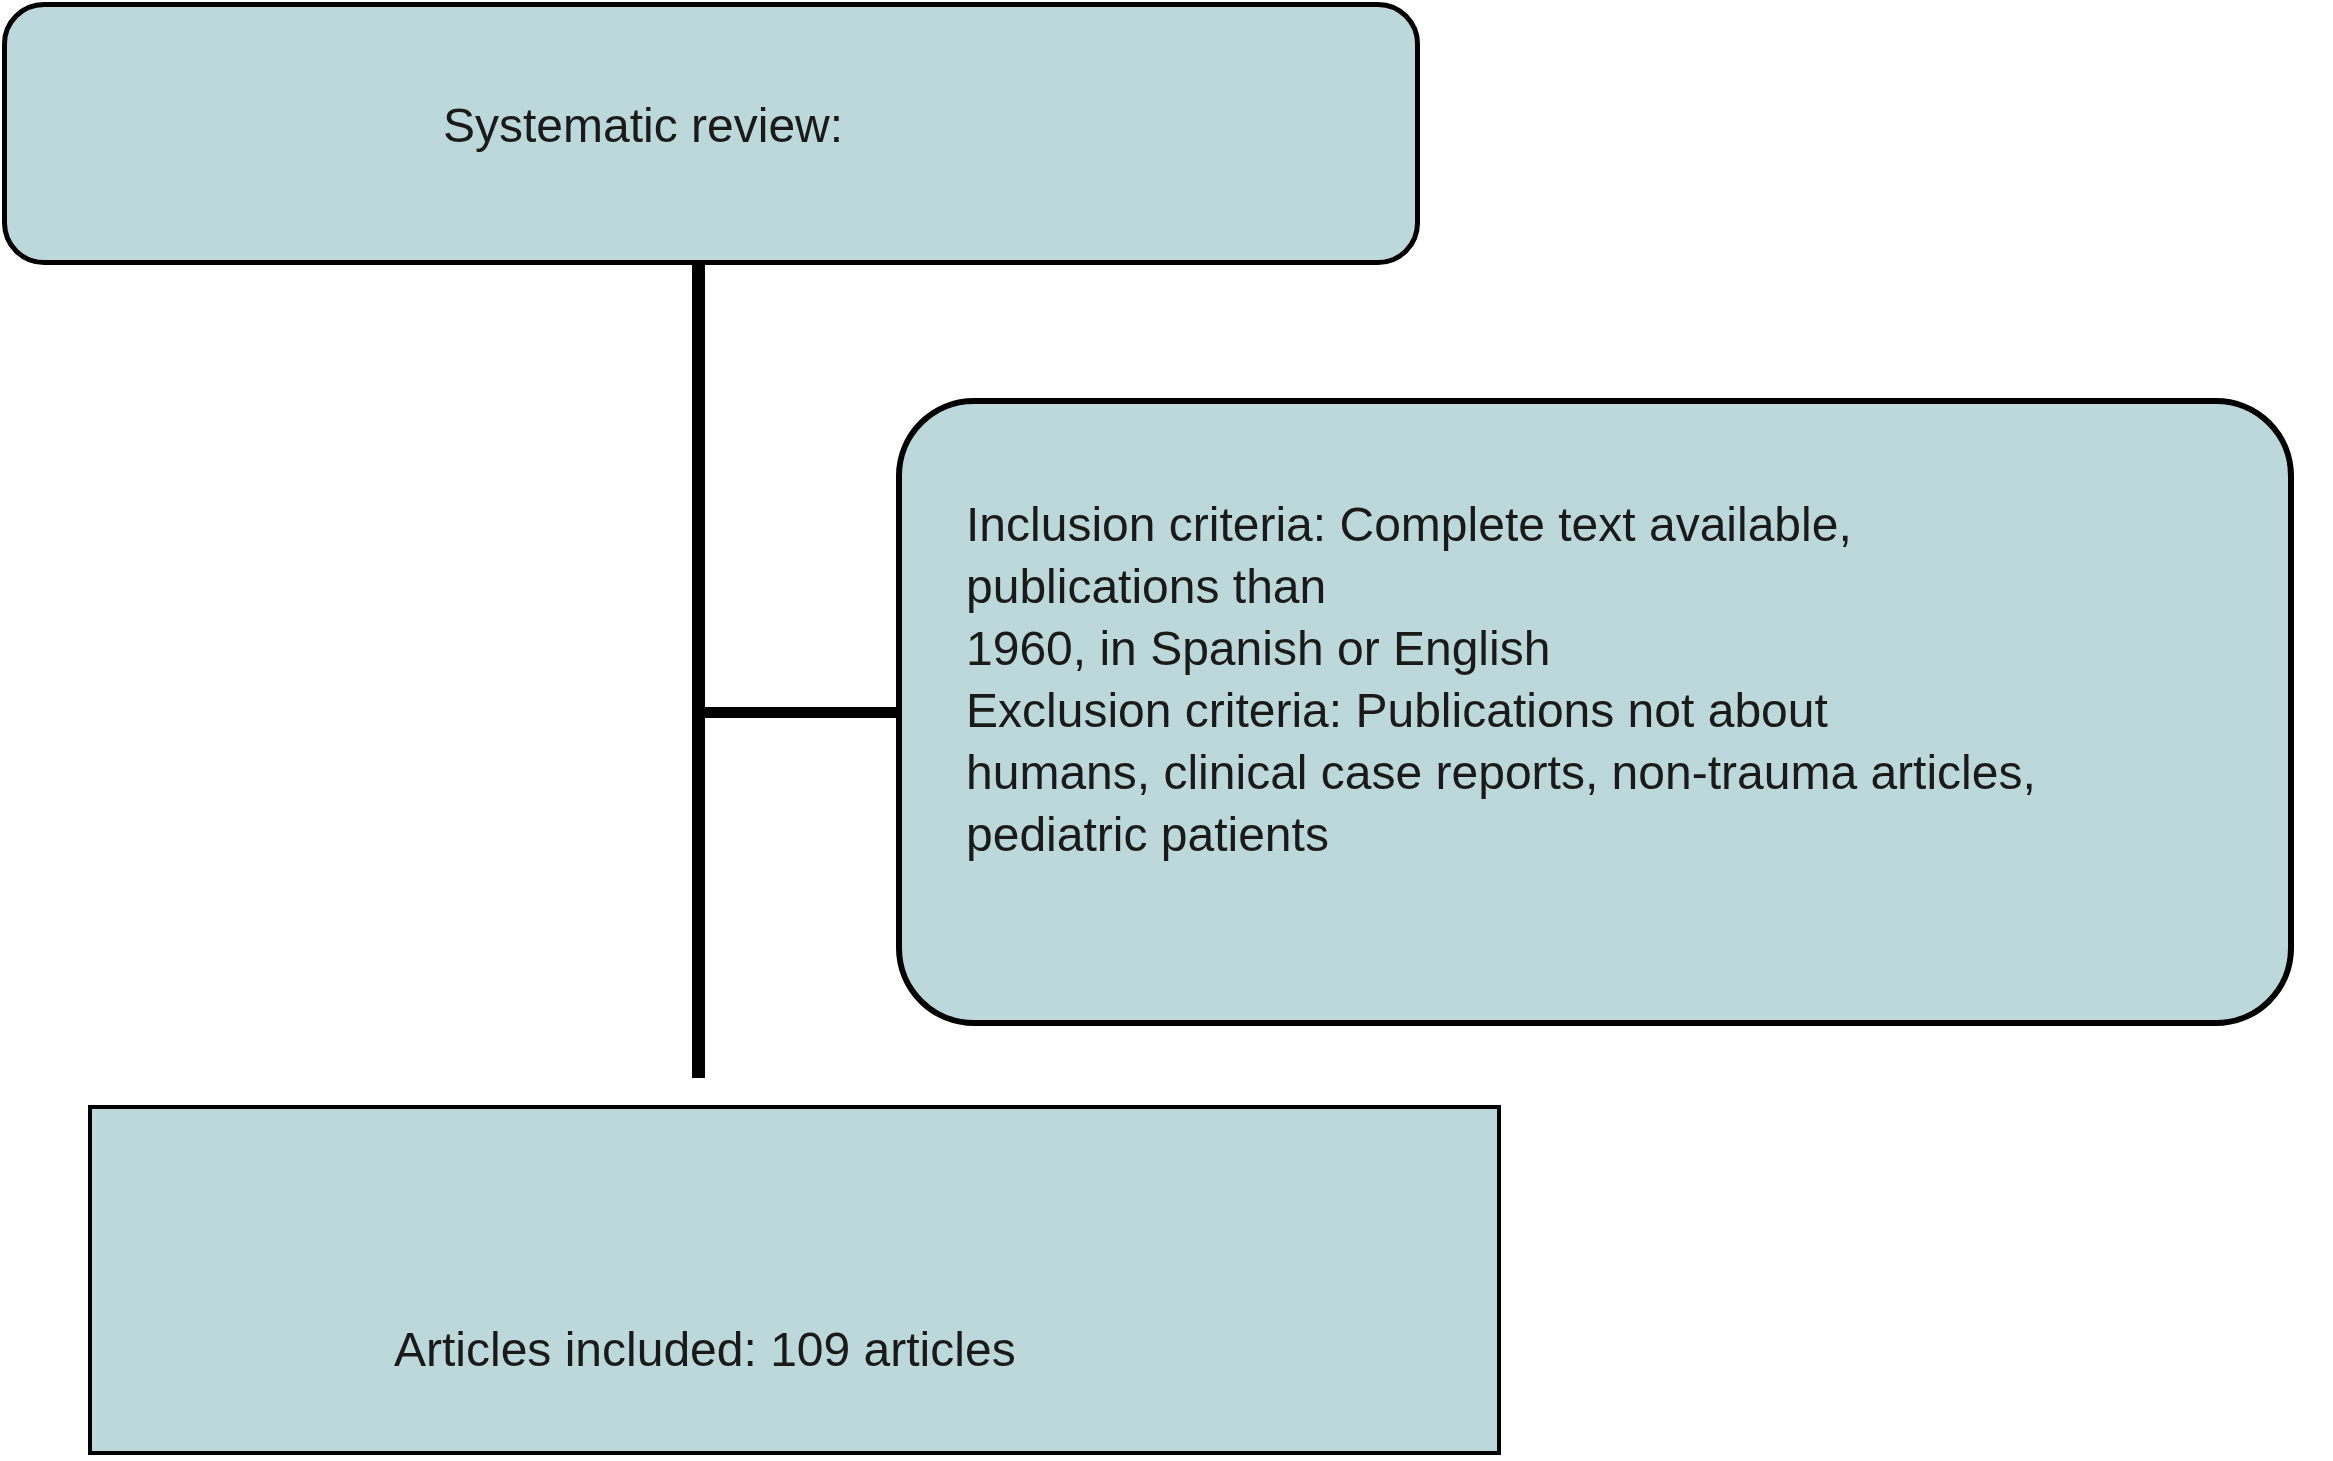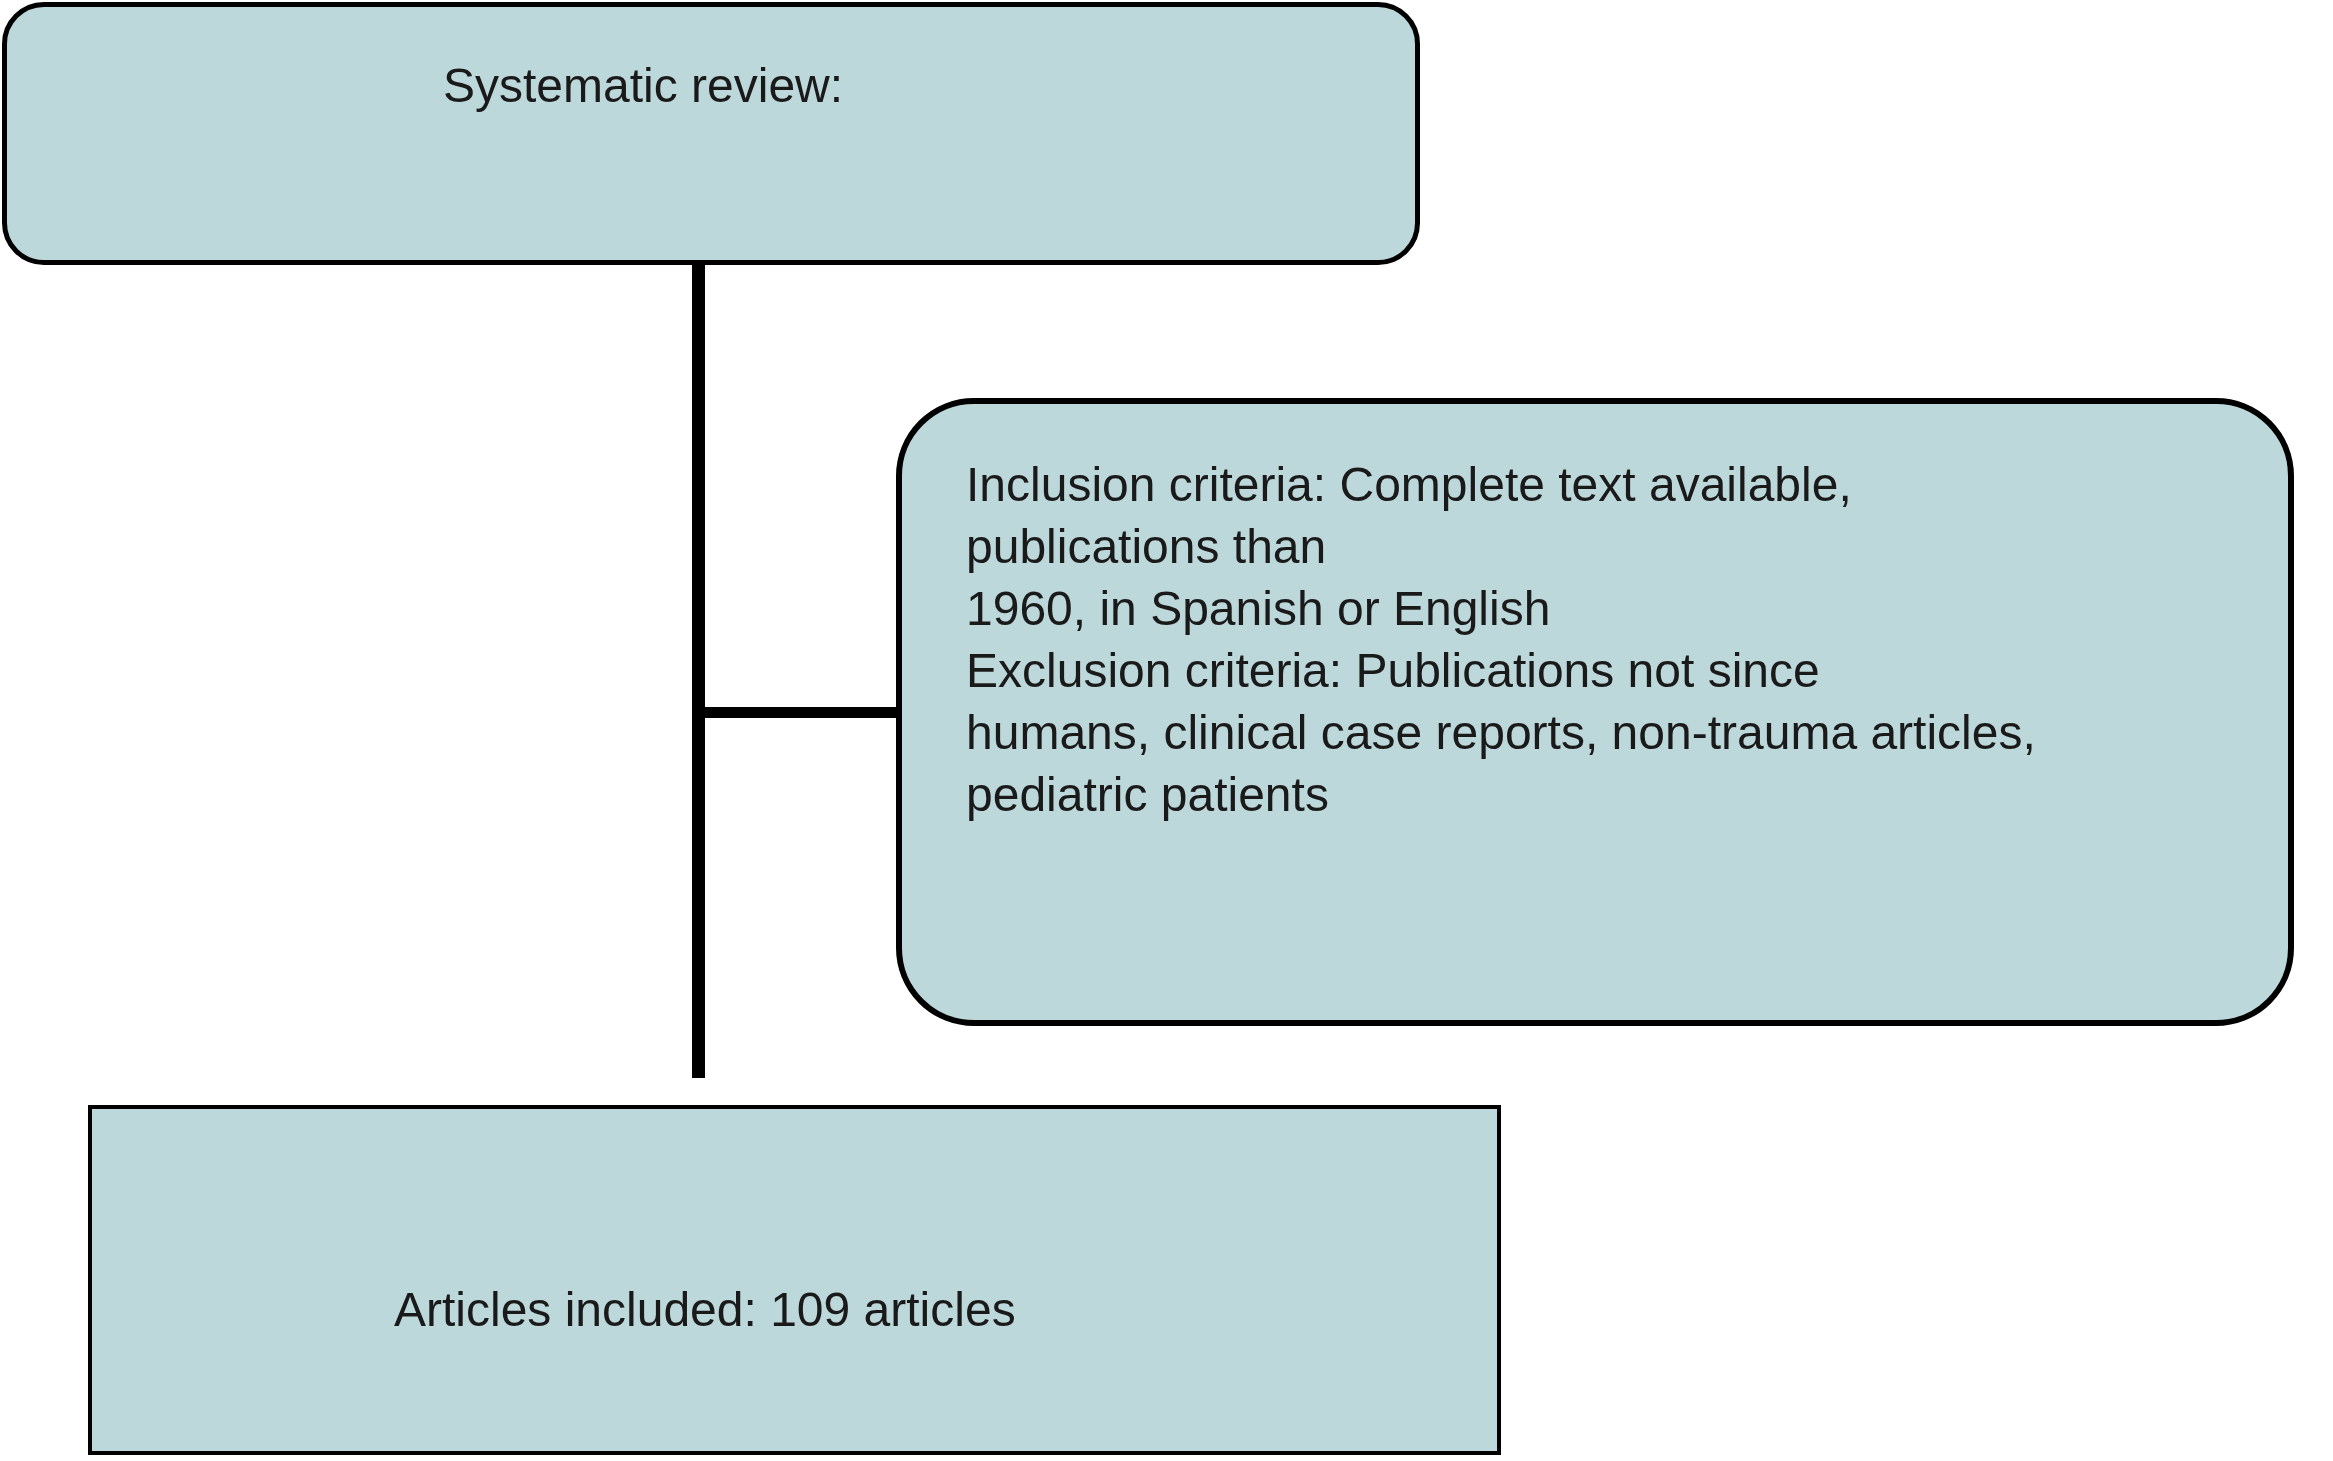--- a/index.html
+++ b/index.html
@@ -21,20 +21,21 @@
     background: #bdd8da;
     border: 5px solid #000000;
     box-sizing: border-box;
   }
   .node-text {
     position: absolute;
     font-size: 48px;
     line-height: 62px;
     color: #1a1a1a;
     white-space: nowrap;
+    margin-top: 40px;
   }
   .box-top {
     left: 2px;
     top: 2px;
     width: 1418px;
     height: 263px;
     border-radius: 42px;
   }
   .box-top .node-text {
     left: 436px;
@@ -95,21 +96,21 @@
 
   <div class="connector connector-vertical"></div>
 
   <div class="connector connector-horizontal"></div>
 
   <div class="node box-criteria">
     <div class="node-text">
       <div>Inclusion criteria: Complete text available,</div>
       <div>publications than</div>
       <div>1960, in Spanish or English</div>
-      <div>Exclusion criteria: Publications not since</div>
+      <div>Exclusion criteria: Publications not about</div>
       <div>humans, clinical case reports, non-trauma articles,</div>
       <div>pediatric patients</div>
     </div>
   </div>
 
   <div class="node box-included">
     <div class="node-text">
       <div>Articles included: 109 articles</div>
     </div>
   </div>

